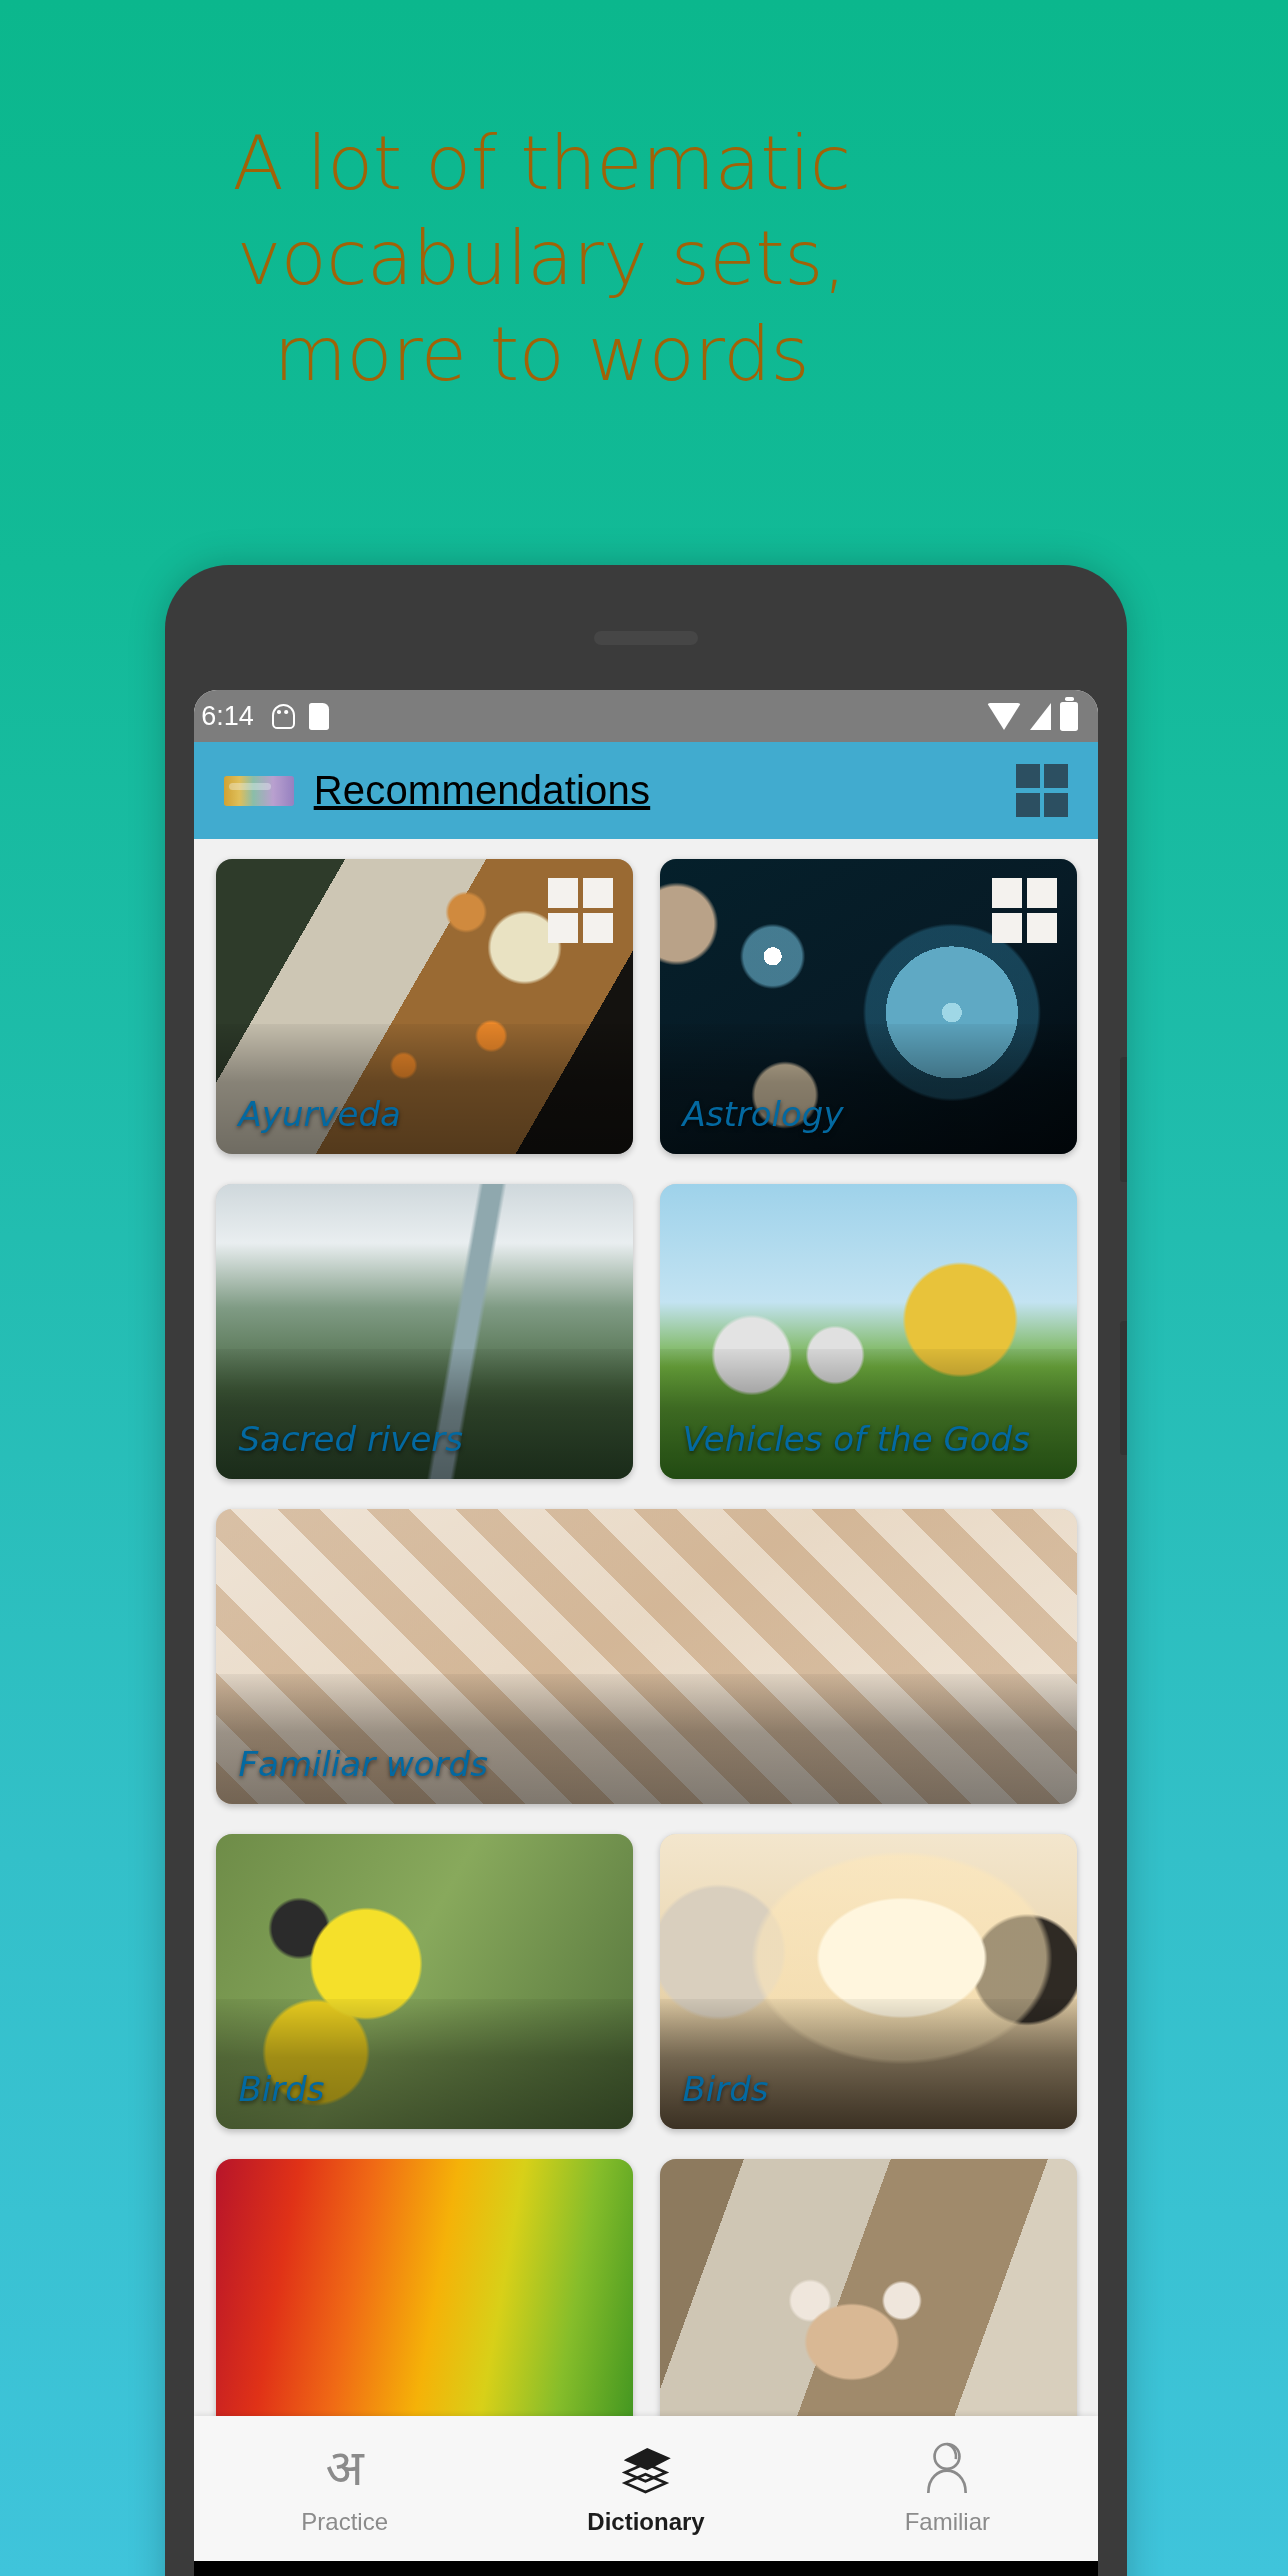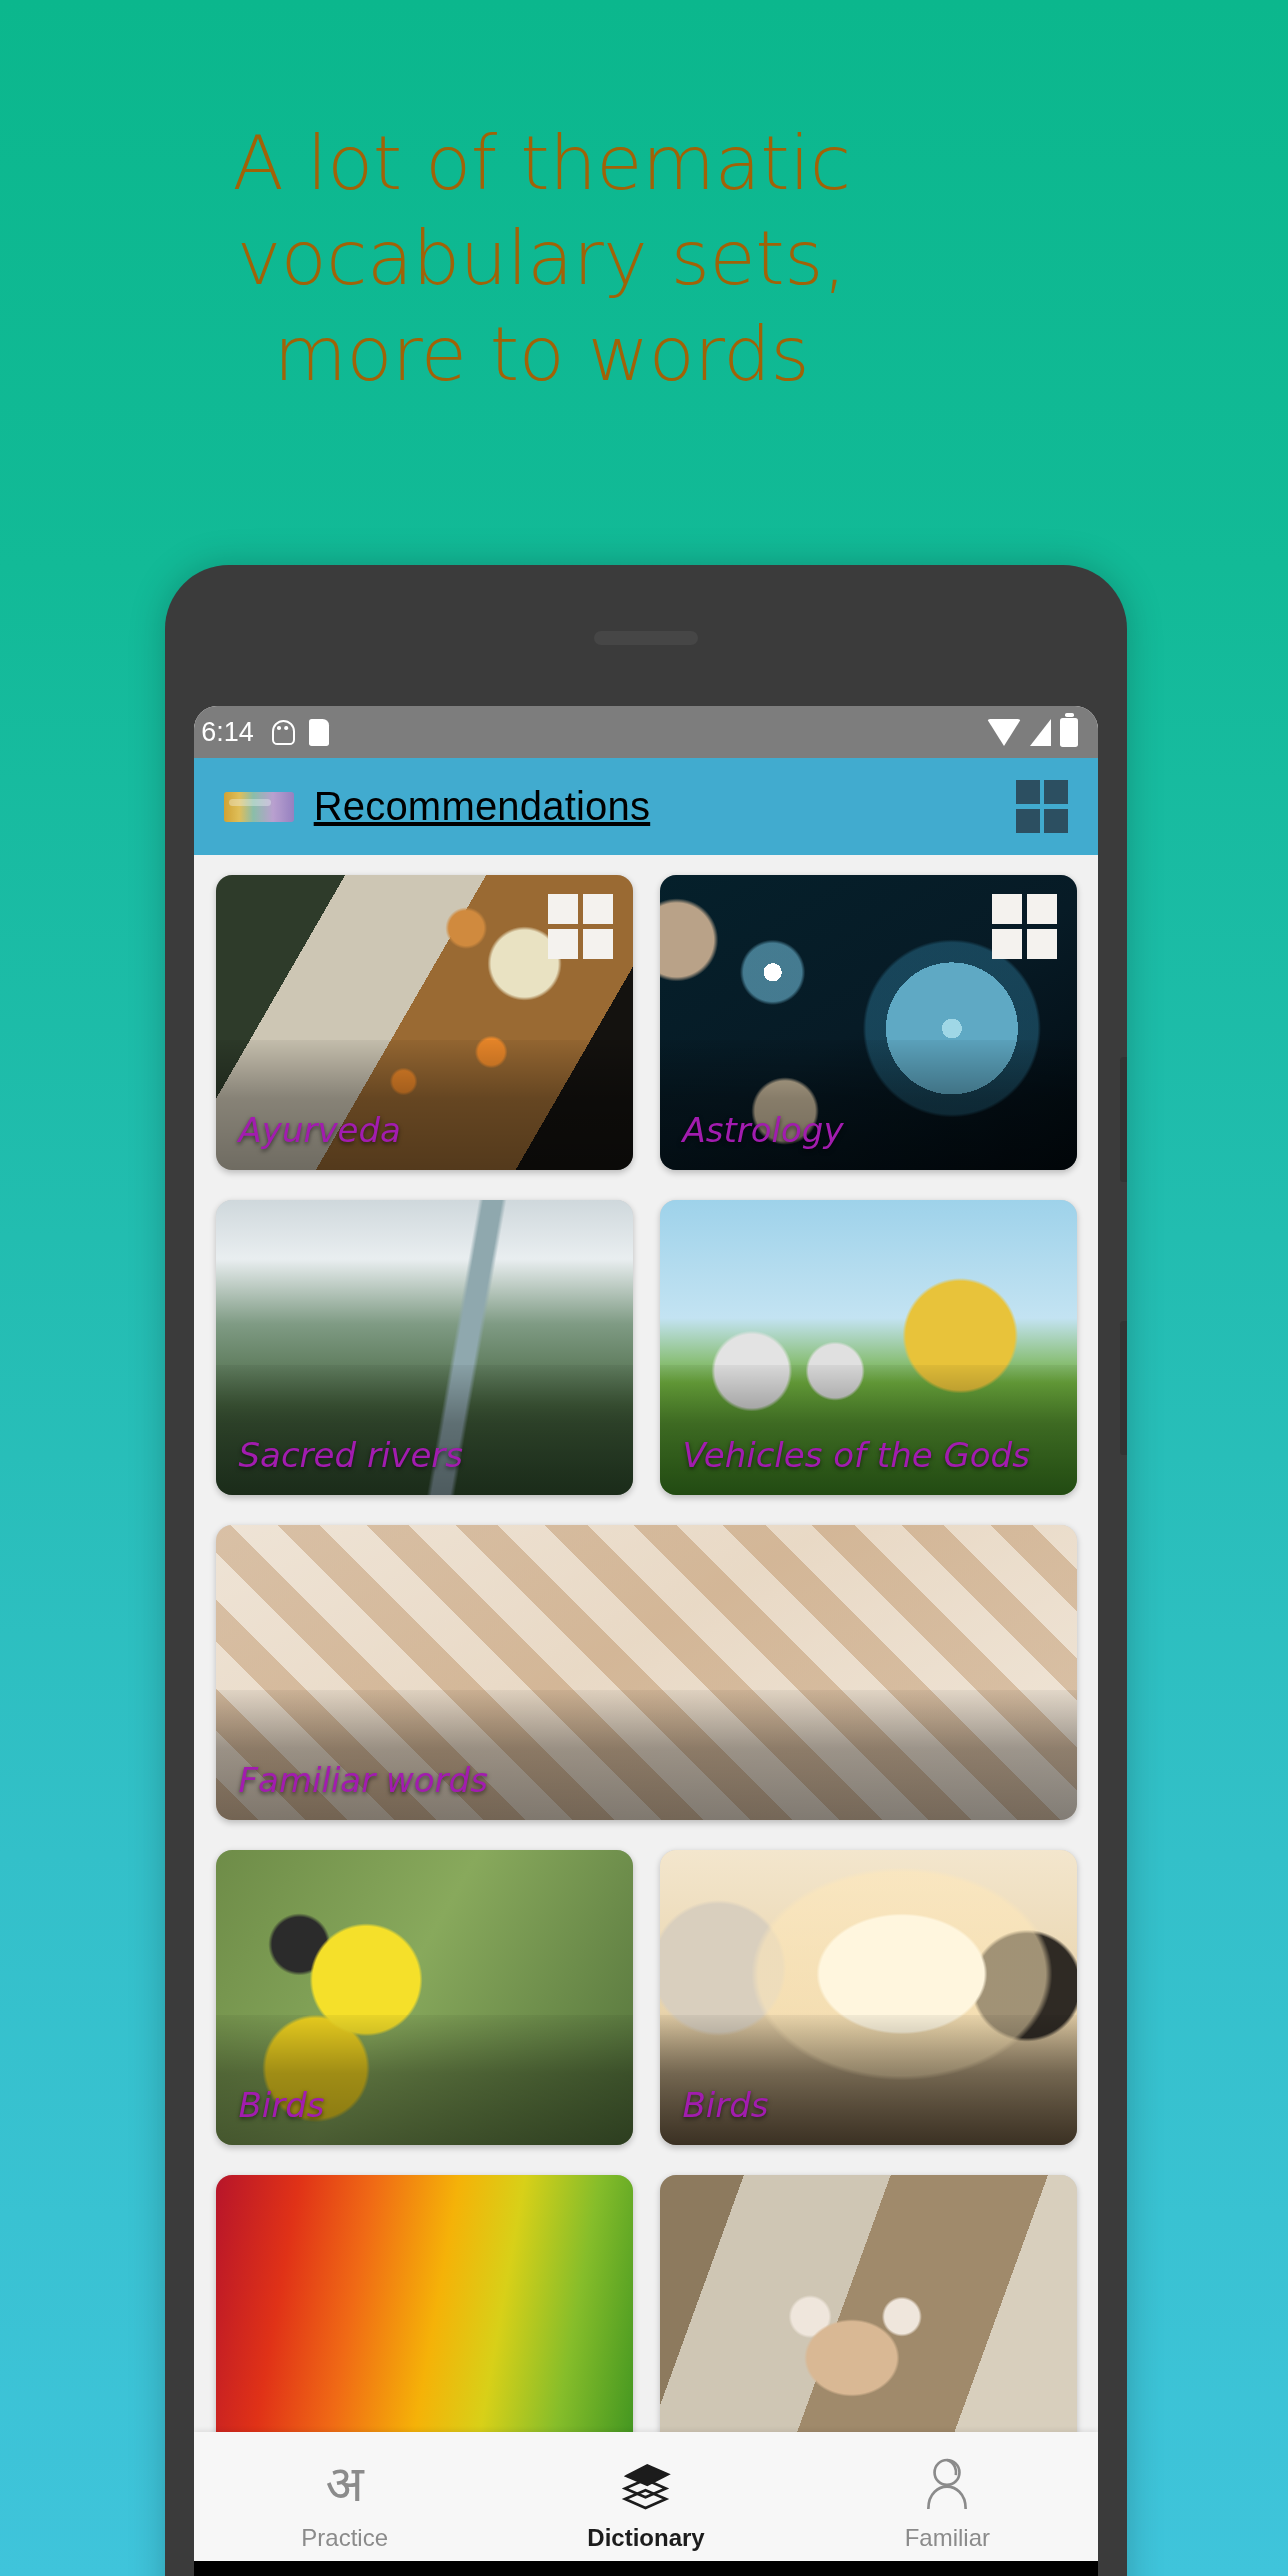--- a/index.html
+++ b/index.html
@@ -37,21 +37,20 @@
   .side-btn.b1 { top:492px; height:125px; }
   .side-btn.b2 { top:756px; height:134px; }
 
   
   .screen {
     position:absolute; left:29px; top:125px;
     width:904px; height:1871px;
     background:#f1f1f1;
     border-radius:23px 23px 0 0;
     overflow:hidden;
-    margin-top:16px;
   }
 
   
   .statusbar {
     height:52px; background:#7d7d7d; color:#ffffff;
     display:flex; align-items:center; padding:0 19.7px;
     font-size:27px; font-family:"Liberation Sans",sans-serif;
     border-radius:21.5px 21.5px 0 0;
   }
   .sb-time { letter-spacing:0px; margin-left:-12.5px; }
@@ -90,21 +89,21 @@
     box-shadow:0 2.7px 6.3px rgba(0,0,0,0.22);
     background:#cfcfcf;
   }
   .card .art { position:absolute; inset:0; }
   .card .veil {
     position:absolute; left:0; right:0; bottom:0; height:44%;
     background:linear-gradient(180deg,rgba(0,0,0,0.05) 0%,rgba(0,0,0,0.34) 45%,rgba(0,0,0,0.46) 100%);
   }
   .card .title {
     position:absolute; left:23px; bottom:19.7px;
-    color:#a21caf; font-size:34px; font-style:italic; font-weight:400;
+    color:#0369a1; font-size:34px; font-style:italic; font-weight:400;
     text-shadow:0 1.8px 4.5px rgba(0,0,0,0.55);
     font-family:"DejaVu Sans","Liberation Sans",sans-serif;
   }
   .grid-icon-light { position:absolute; top:19.7px; right:19.7px; display:grid; grid-template-columns:29.5px 29.5px; grid-template-rows:29.5px 29.5px; gap:5.4px; }
   .grid-icon-light i { background:#f4f2ee; display:block; }
 
   
   .art-ayurveda{background:
     radial-gradient(circle at 74% 30%,#e9e2c2 0 9%,transparent 10%),
     radial-gradient(circle at 60% 18%,#d08a3e 0 5%,transparent 6%),

